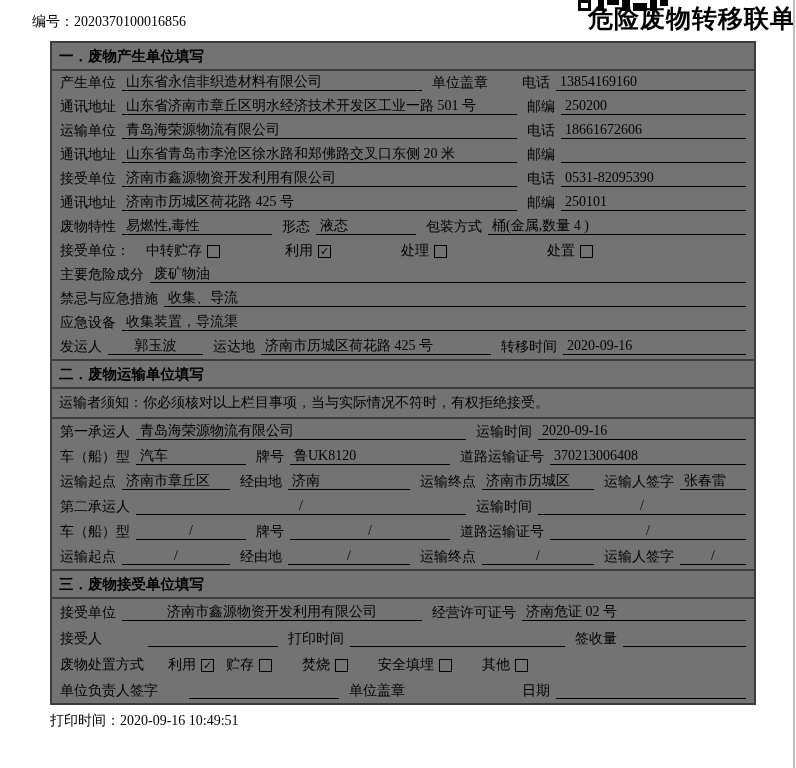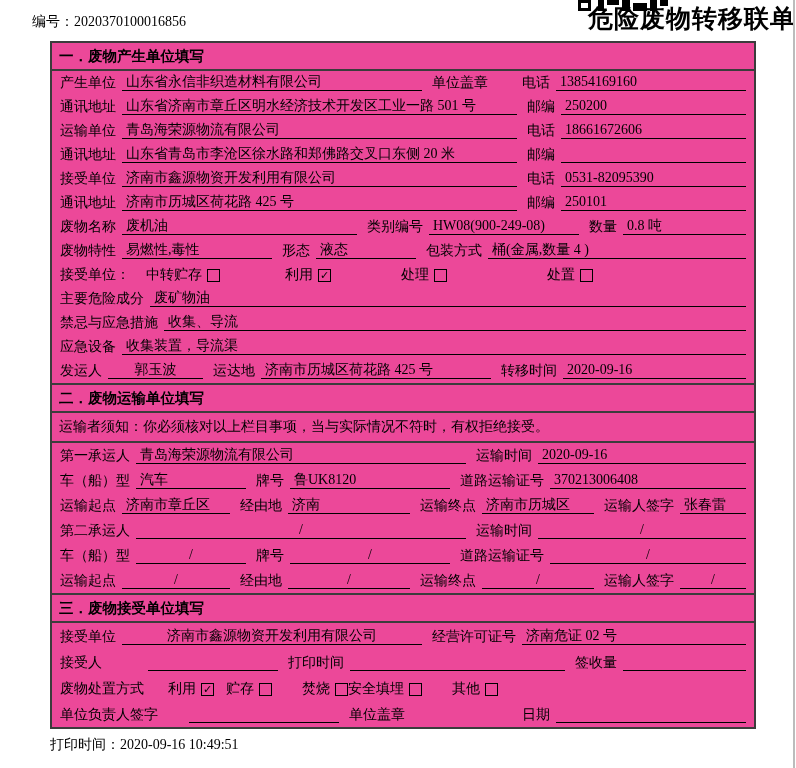--- a/index.html
+++ b/index.html
@@ -9,21 +9,21 @@
     font-family:"Liberation Serif","DejaVu Serif",serif;
     font-size:14px;
   }
   .top{position:relative;height:41px;}
   .serial{position:absolute;left:32px;top:13px;font-size:14px;white-space:nowrap;}
   .title{position:absolute;left:95px;right:0;top:2px;text-align:right;
          font-size:25px;font-weight:bold;letter-spacing:1px;}
   .qr{position:absolute;left:578px;top:0;}
   .edge-line{position:absolute;right:1px;top:0;width:2px;height:768px;background:#bcbcbc;}
 
-  .form{margin-left:50px;width:706px;border:2px solid #3c3c3c;box-sizing:border-box;background:#ec4899;}
+  .form{margin-left:50px;width:706px;border:2px solid #3c3c3c;box-sizing:border-box;background:#737373;}
   .sec-h{font-weight:bold;font-size:14.5px;padding:4px 7px 3px;height:19px;line-height:19px;
          border-bottom:2px solid #3c3c3c;white-space:nowrap;}
   .sec-h.mid{border-top:2px solid #3c3c3c;}
   .notice{padding:5px 7px 5px;border-bottom:2px solid #3c3c3c;white-space:nowrap;}
 
   .row{display:flex;align-items:flex-end;height:24px;padding:0 8px 4px 8px;
        box-sizing:border-box;white-space:nowrap;line-height:16px;}
   .s2 .row{height:25px;}
   .s3 .row{height:26px;}
   .l{margin-right:6px;flex:none;}
@@ -99,28 +99,20 @@
       <span class="u" style="width:185px">0531-82095390</span>
     </div>
 
     <div class="row">
       <span class="l">通讯地址</span>
       <span class="u g">济南市历城区荷花路 425 号</span>
       <span class="l ml">邮编</span>
       <span class="u" style="width:185px">250101</span>
     </div>
 
-    <div class="row">
-      <span class="l">废物名称</span>
-      <span class="u" style="width:235px">废机油</span>
-      <span class="l ml">类别编号</span>
-      <span class="u" style="width:150px">HW08(900-249-08)</span>
-      <span class="l ml">数量</span>
-      <span class="u g">0.8 吨</span>
-    </div>
 
     <div class="row">
       <span class="l">废物特性</span>
       <span class="u" style="width:150px">易燃性,毒性</span>
       <span class="l ml">形态</span>
       <span class="u" style="width:100px">液态</span>
       <span class="l ml">包装方式</span>
       <span class="u g">桶(金属,数量 4 )</span>
     </div>
 
@@ -254,21 +246,21 @@
         <span class="cb">✓</span>
       </span>
       <span class="opt" style="margin-left:12px">
         <span>贮存</span>
         <span class="cb"></span>
       </span>
       <span class="opt" style="margin-left:30px">
         <span>焚烧</span>
         <span class="cb"></span>
       </span>
-      <span class="opt" style="">
+      <span class="opt" style="margin-left:30px">
         <span>安全填埋</span>
         <span class="cb"></span>
       </span>
       <span class="opt" style="margin-left:30px">
         <span>其他</span>
         <span class="cb"></span>
       </span>
     </div>
 
     <div class="row">

